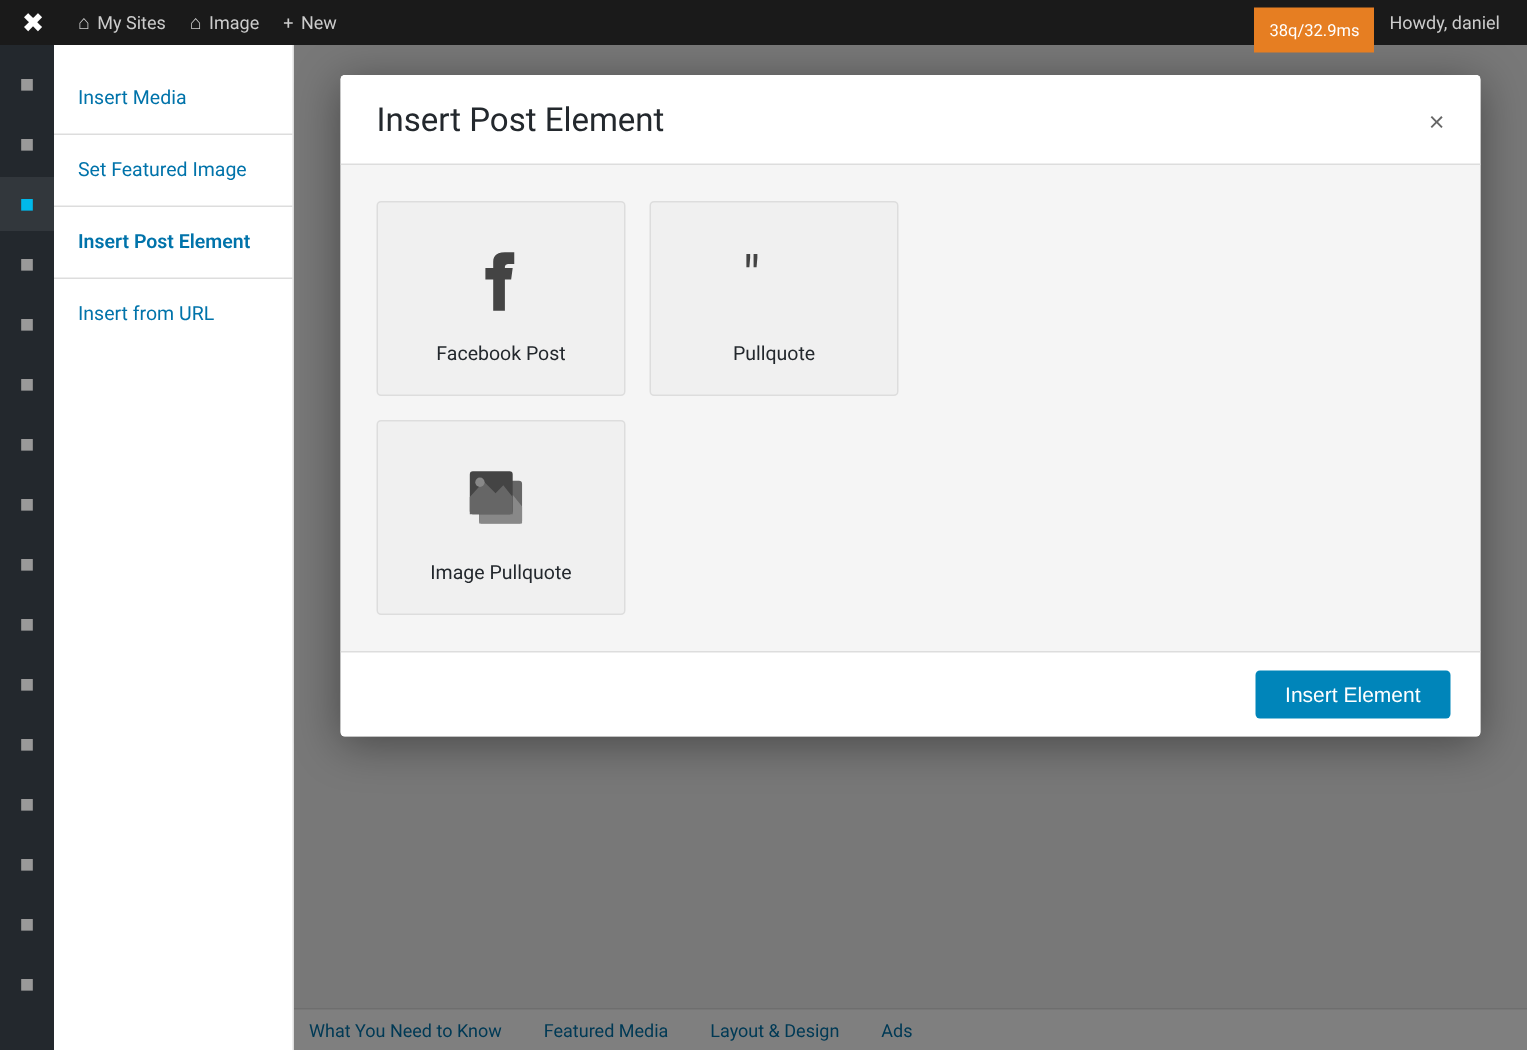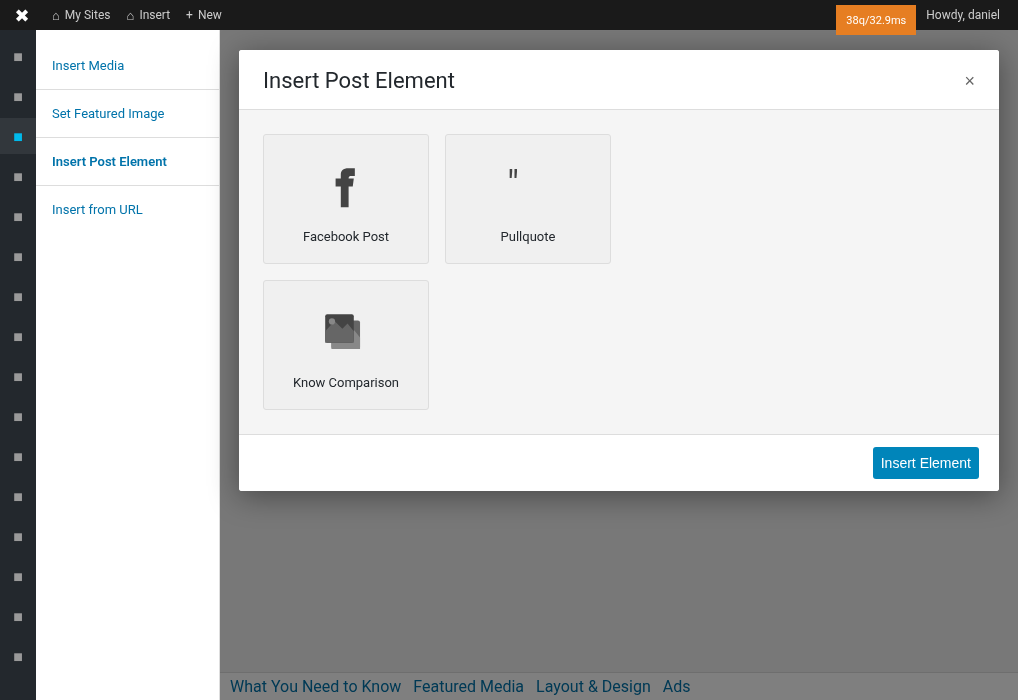--- a/index.html
+++ b/index.html
@@ -86,21 +86,21 @@
       align-items: center;
       justify-content: center;
       color: #999;
       font-size: 16px;
       cursor: pointer;
     }
     .sidebar-icon.active { color: #00b9eb; background: #32373c; }
 
     
     .left-nav {
-      width: 184px;
+      width: 160px;
       background: #fff;
       border-right: 1px solid #ddd;
       padding: 20px 0;
     }
     .left-nav-item {
       display: block;
       padding: 8px 16px;
       font-size: 13px;
       color: #555;
       text-decoration: none;
@@ -222,21 +222,21 @@
       padding: 12px 20px;
       background: #fff;
       border-top: 1px solid #ddd;
       display: flex;
       justify-content: flex-end;
     }
     .btn-insert {
       background: #0085ba;
       color: #fff;
       border: none;
-      padding: 8px 8px;
+      padding: 8px 20px;
       font-size: 14px;
       border-radius: 3px;
       cursor: pointer;
       font-weight: 500;
       text-align: center;
     }
 
     
     .svg-icon svg {
       width: 52px;
@@ -248,42 +248,42 @@
     .bottom-bar {
       position: absolute;
       bottom: 0;
       left: 0;
       right: 0;
       background: #fff;
       height: 28px;
       display: flex;
       align-items: center;
       padding: 0 10px;
-      font-size: 16px;
+      font-size: 12px;
       color: #555;
-      gap: 12px;
+      gap: 28px;
       border-top: 1px solid #ddd;
     }
     .bottom-bar a {
       color: #0073aa;
       text-decoration: none;
     }
   </style>
 </head>
 <body>
 
 <div class="topbar">
   <span class="topbar-logo">✖</span>
   <span class="topbar-item">
     <span class="icon">⌂</span>
     <span>My Sites</span>
   </span>
   <span class="topbar-item">
     <span class="icon">⌂</span>
-    <span>Insert</span>
+    <span>Image</span>
   </span>
   <span class="topbar-new">
     <span>+</span>
     <span>New</span>
   </span>
   <div class="topbar-right">
     <span class="topbar-perf">38q/32.9ms</span>
     <span class="topbar-howdy">
       <span>Howdy, daniel</span>
     </span>
@@ -364,21 +364,21 @@
 
                   <rect x="22" y="22" width="55" height="55" rx="4" fill="#666"></rect>
                   <polygon points="22,55 40,35 55,50 65,40 77,55 77,77 22,77" fill="#888"></polygon>
                   <circle cx="35" cy="36" r="6" fill="#aaa"></circle>
 
                   <rect x="10" y="10" width="55" height="55" rx="4" fill="#444"></rect>
                   <polygon points="10,43 28,23 43,38 53,28 65,43 65,65 10,65" fill="#666"></polygon>
                   <circle cx="23" cy="24" r="6" fill="#888"></circle>
                 </svg>
               </div>
-              <span class="card-label">Know Comparison</span>
+              <span class="card-label">Image Pullquote</span>
             </div>
 
 
           </div>
         </div>
 
         <div class="modal-footer">
           <button class="btn-insert">Insert Element</button>
         </div>
 

